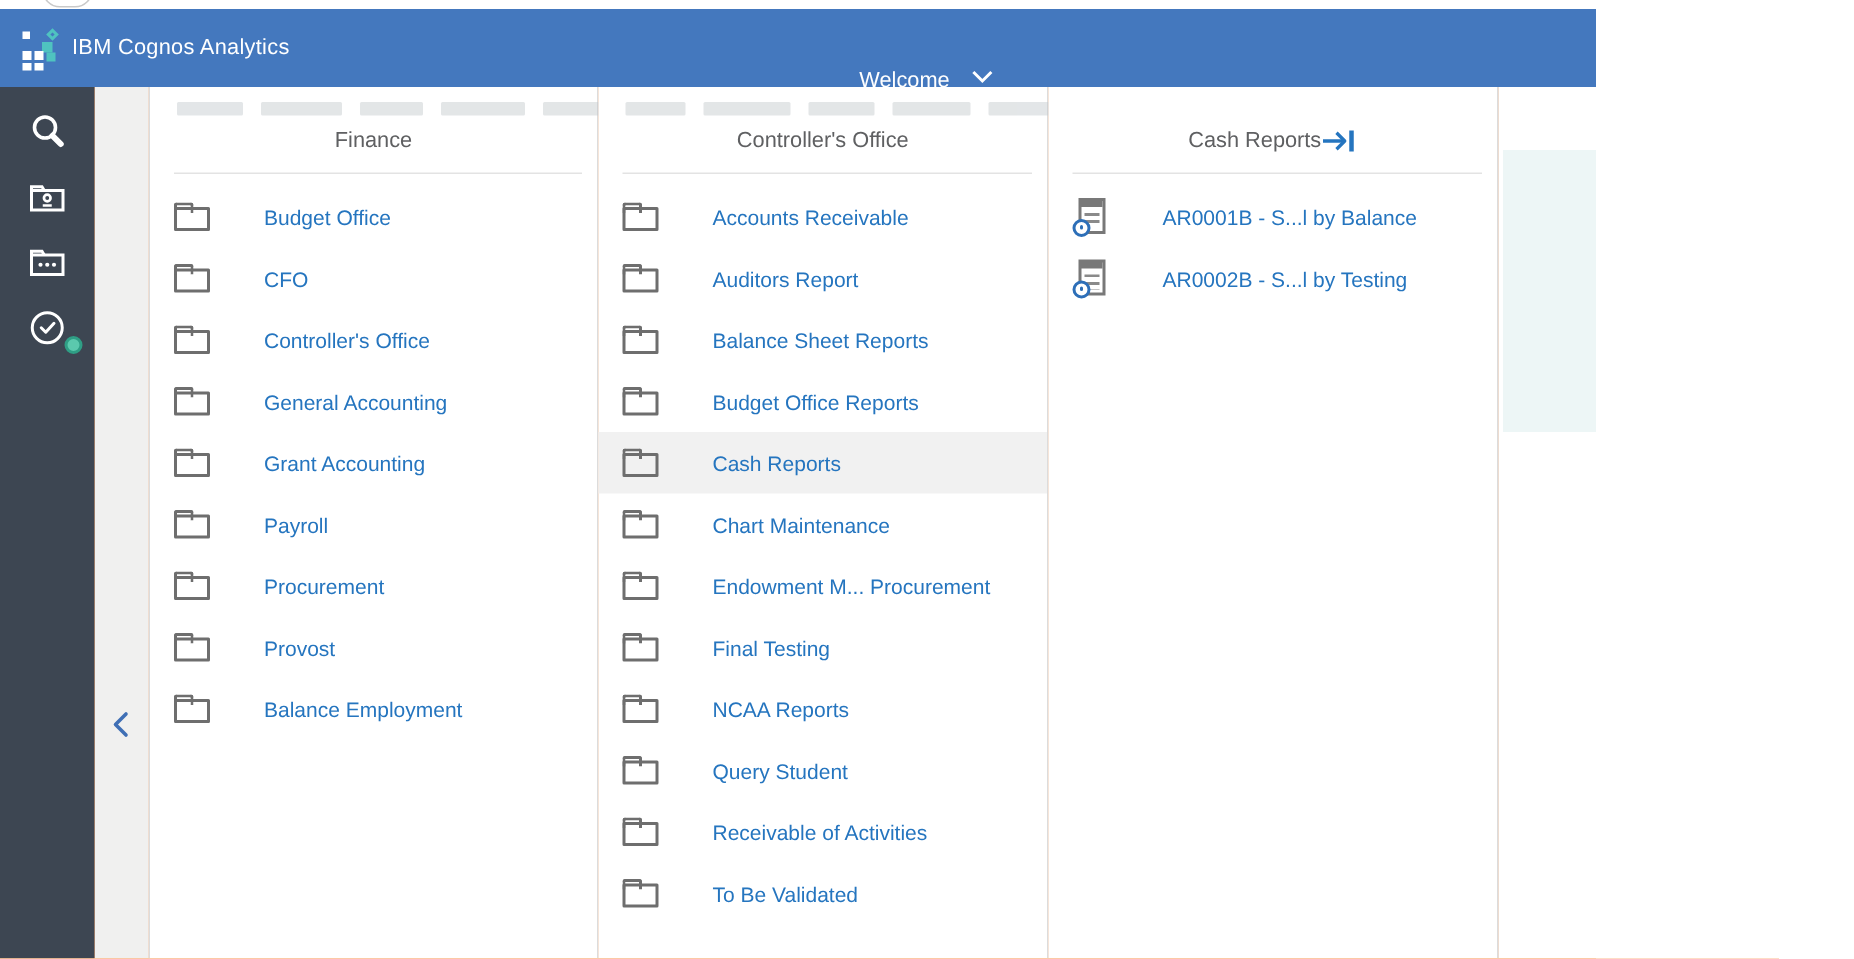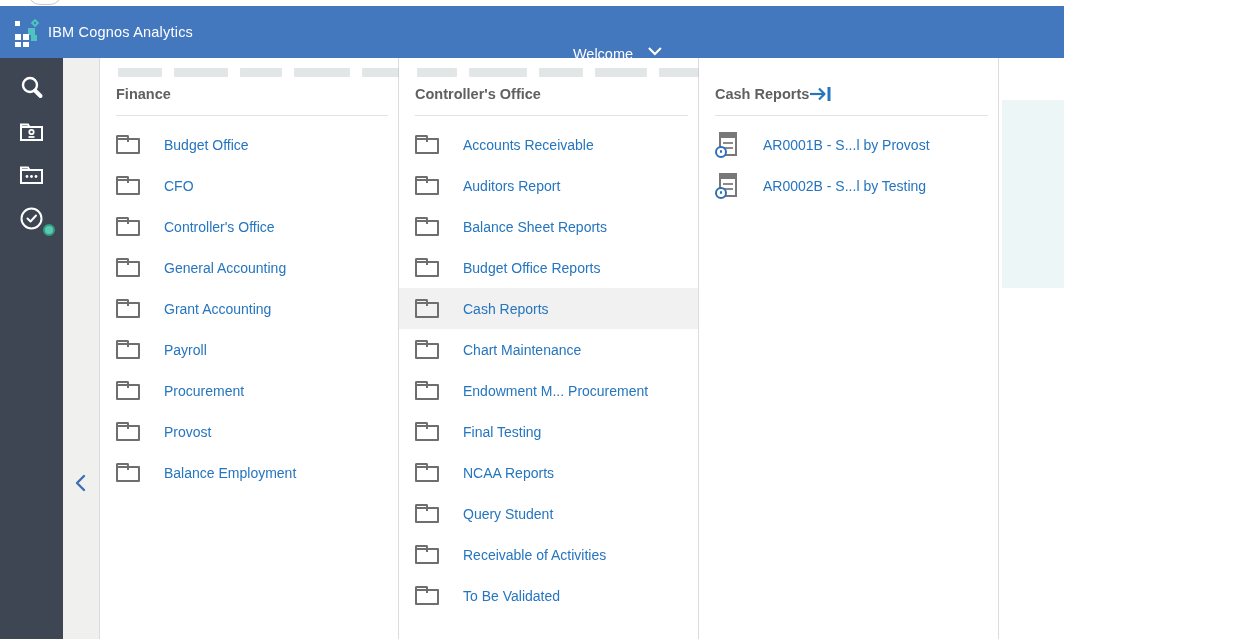--- a/index.html
+++ b/index.html
@@ -51,29 +51,29 @@
   .bg-rect2 { position:absolute; left:161px; top:295px; width:80px; height:115px; background:#dcefef; }
   .bg-diamond { position:absolute; left:95px; top:95px; width:230px; height:230px; background:#e9f4f4; transform:rotate(45deg); }
   .bg-diamond-inner { position:absolute; left:152px; top:152px; width:116px; height:116px; background:#ffffff; transform:rotate(45deg); }
 
   
   .panels { position:absolute; left:99px; top:58px; height:581px; display:flex; z-index:2; }
   .panel { width:300px; height:581px; background:#fff; border-right:1px solid #dcdcdc; position:relative; }
   .panel.first { border-left:1px solid #dcdcdc; }
   .ghost-row { position:absolute; left:18px; top:10px; height:9px; display:flex; gap:12px; opacity:.45; }
   .ghost-row span { display:block; height:9px; background:#c2c8cc; border-radius:1px; }
-  .panel-header { display:flex; align-items:center; justify-content:flex-start;
-    margin:26px 16px 0 16px; height:20px;font-weight:bold; }
+  .panel-header { display:flex; align-items:center; justify-content:center;
+    margin:26px 16px 0 16px; height:20px; }
   .panel-title { color:#5f6062; font-size:14.5px; }
   .drill-icon { width:24px; height:18px; cursor:pointer; }
   .panel-divider { height:1px; background:#e3e3e3; margin:11px 10px 0 16px; }
   .panel-list { margin-top:8px; }
   .row { display:flex; align-items:center; height:41px; padding-left:16px; cursor:pointer; }
   .row.selected { background:#f1f1f1; }
-  .row-label { margin-left:24px; color:#2575bf; font-size:14px; white-space:nowrap; }
+  .row-label { margin-left:36px; color:#2575bf; font-size:14px; white-space:nowrap; }
 
   .folder-icon { position:relative; width:24px; height:16px; border:2px solid #6e6e6e; border-radius:1px; flex:0 0 auto; margin-top:3px; }
   .folder-icon::before { content:''; position:absolute; top:-5px; left:-2px; width:9px; height:5px;
     border:2px solid #6e6e6e; border-bottom:none; border-radius:2px 2px 0 0; }
 
   .report-icon { position:relative; width:24px; height:26px; flex:0 0 auto; }
   .report-icon .doc { position:absolute; left:4px; top:0; width:18px; height:24px; background:#fff; border:2px solid #787878; }
   .report-icon .doc::before { content:''; position:absolute; left:-1px; top:-1px; width:15px; height:5px; background:#787878; }
   .report-icon .doc::after { content:''; position:absolute; left:2px; top:8px; width:10px; height:10px;
     background:repeating-linear-gradient(#8a8a8a 0 2px, transparent 2px 5px); }
@@ -304,21 +304,21 @@
           </svg>
         </span>
       </div>
       <div class="panel-divider"></div>
       <div class="panel-list">
           <div class="row">
             <span class="report-icon">
               <span class="doc"></span>
               <span class="clock"></span>
             </span>
-            <span class="row-label">AR0001B - S...l by Provost</span>
+            <span class="row-label">AR0001B - S...l by Balance</span>
           </div>
           <div class="row">
             <span class="report-icon">
               <span class="doc"></span>
               <span class="clock"></span>
             </span>
             <span class="row-label">AR0002B - S...l by Testing</span>
           </div>
         </div>
     </div>

